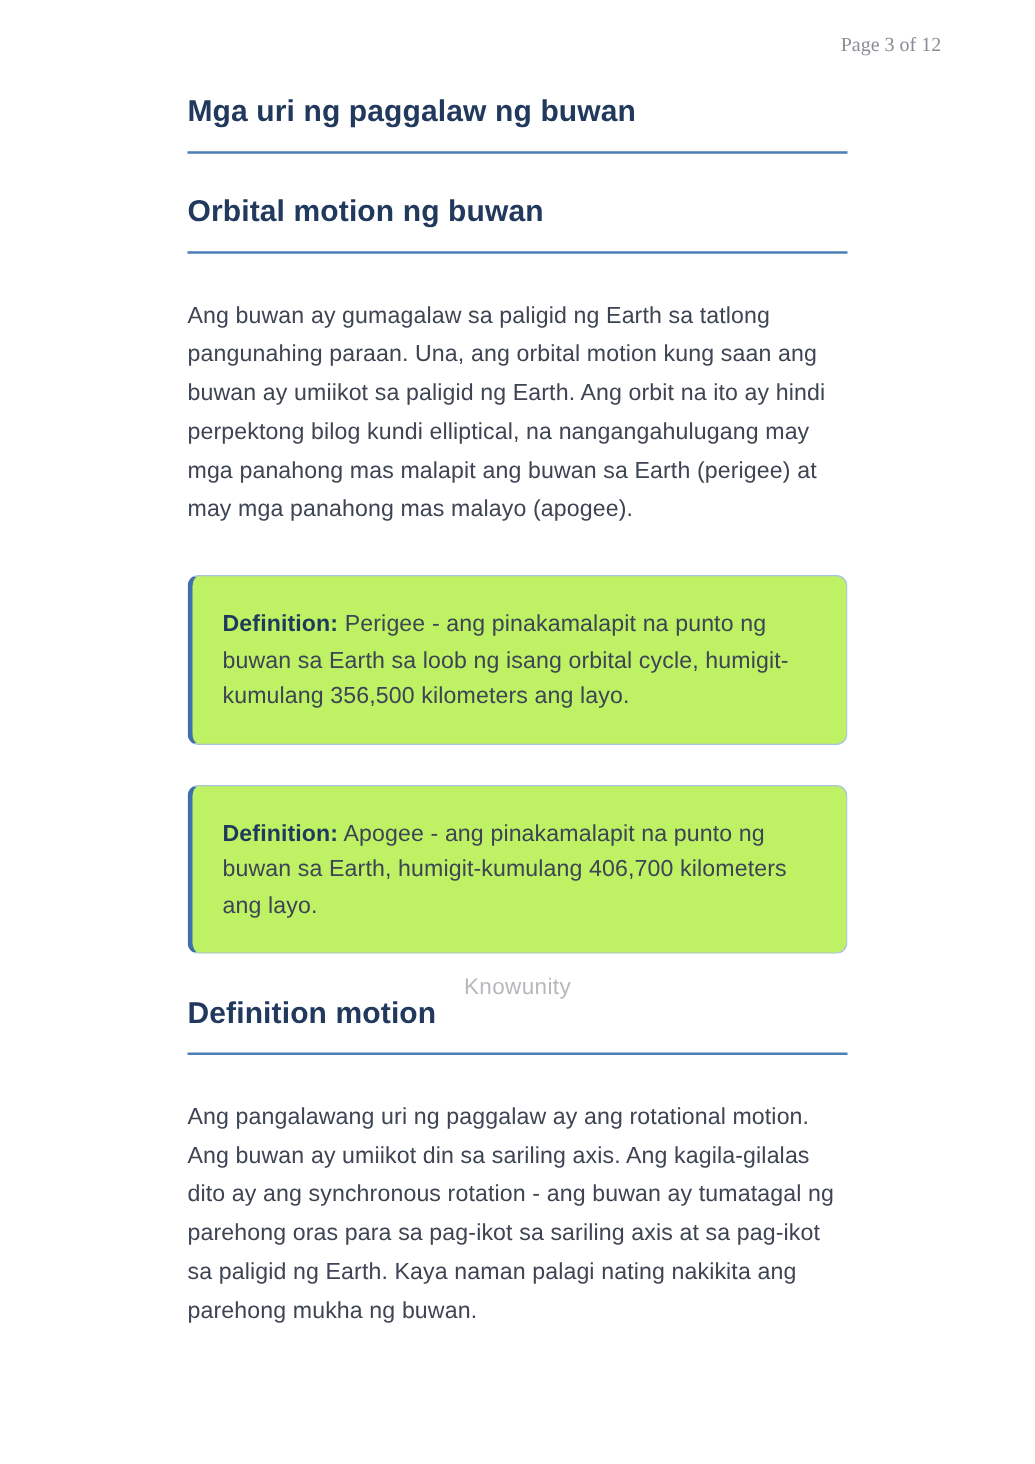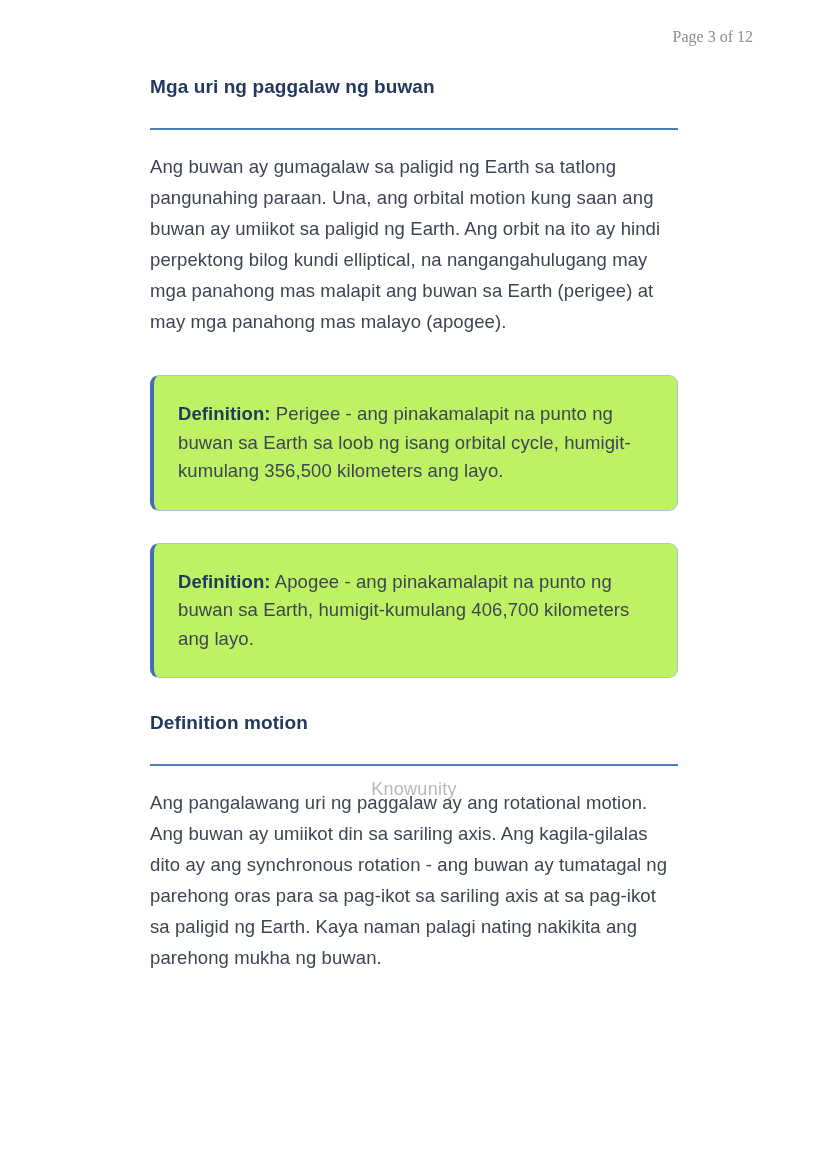--- a/index.html
+++ b/index.html
@@ -34,32 +34,32 @@
     font-size: 16px;
     color: var(--page-number);
   }
   .content {
     position: absolute;
     left: 150px;
     top: 70px;
     width: 528px;
   }
   .section-heading {
-    font-size: 19px;
+    font-size: 24px;
     font-weight: 700;
     color: var(--heading);
     letter-spacing: 0.1px;
-    padding-bottom: 30px;
+    padding-bottom: 17px;
     border-bottom: 2px solid var(--underline);
   }
   .heading-main { margin-top: 6px; }
   .heading-orbital { margin-top: 33px; }
   .heading-rotational { margin-top: 34px; }
   .body-paragraph {
-    margin-top: 21px;
+    margin-top: 33px;
     font-size: 18.5px;
     line-height: 31px;
     color: var(--body-text);
     letter-spacing: 0.1px;
   }
   .definition-box {
     margin-top: 38px;
     border: 1px solid var(--box-border);
     border-left: 4px solid var(--box-accent);
     border-radius: 9px;
@@ -92,20 +92,21 @@
 <body>
 
 <div class="page">
 
   <div class="page-number">Page 3 of 12</div>
 
   <div class="content">
 
     <h1 class="section-heading heading-main">Mga uri ng paggalaw ng buwan</h1>
 
+    <h2 class="section-heading heading-orbital">Orbital motion ng buwan</h2>
 
     <p class="body-paragraph">Ang buwan ay gumagalaw sa paligid ng Earth sa tatlong pangunahing paraan. Una, ang orbital motion kung saan ang buwan ay umiikot sa paligid ng Earth. Ang orbit na ito ay hindi perpektong bilog kundi elliptical, na nangangahulugang may mga panahong mas malapit ang buwan sa Earth (perigee) at may mga panahong mas malayo (apogee).</p>
 
     <div class="definition-box">
       <p class="definition-text"><span class="definition-label">Definition:</span><span> Perigee - ang pinakamalapit na punto ng buwan sa Earth sa loob ng isang orbital cycle, humigit-kumulang 356,500 kilometers ang layo.</span></p>
     </div>
 
     <div class="definition-box">
       <p class="definition-text"><span class="definition-label">Definition:</span><span> Apogee - ang pinakamalapit na punto ng buwan sa Earth, humigit-kumulang 406,700 kilometers ang layo.</span></p>
     </div>

